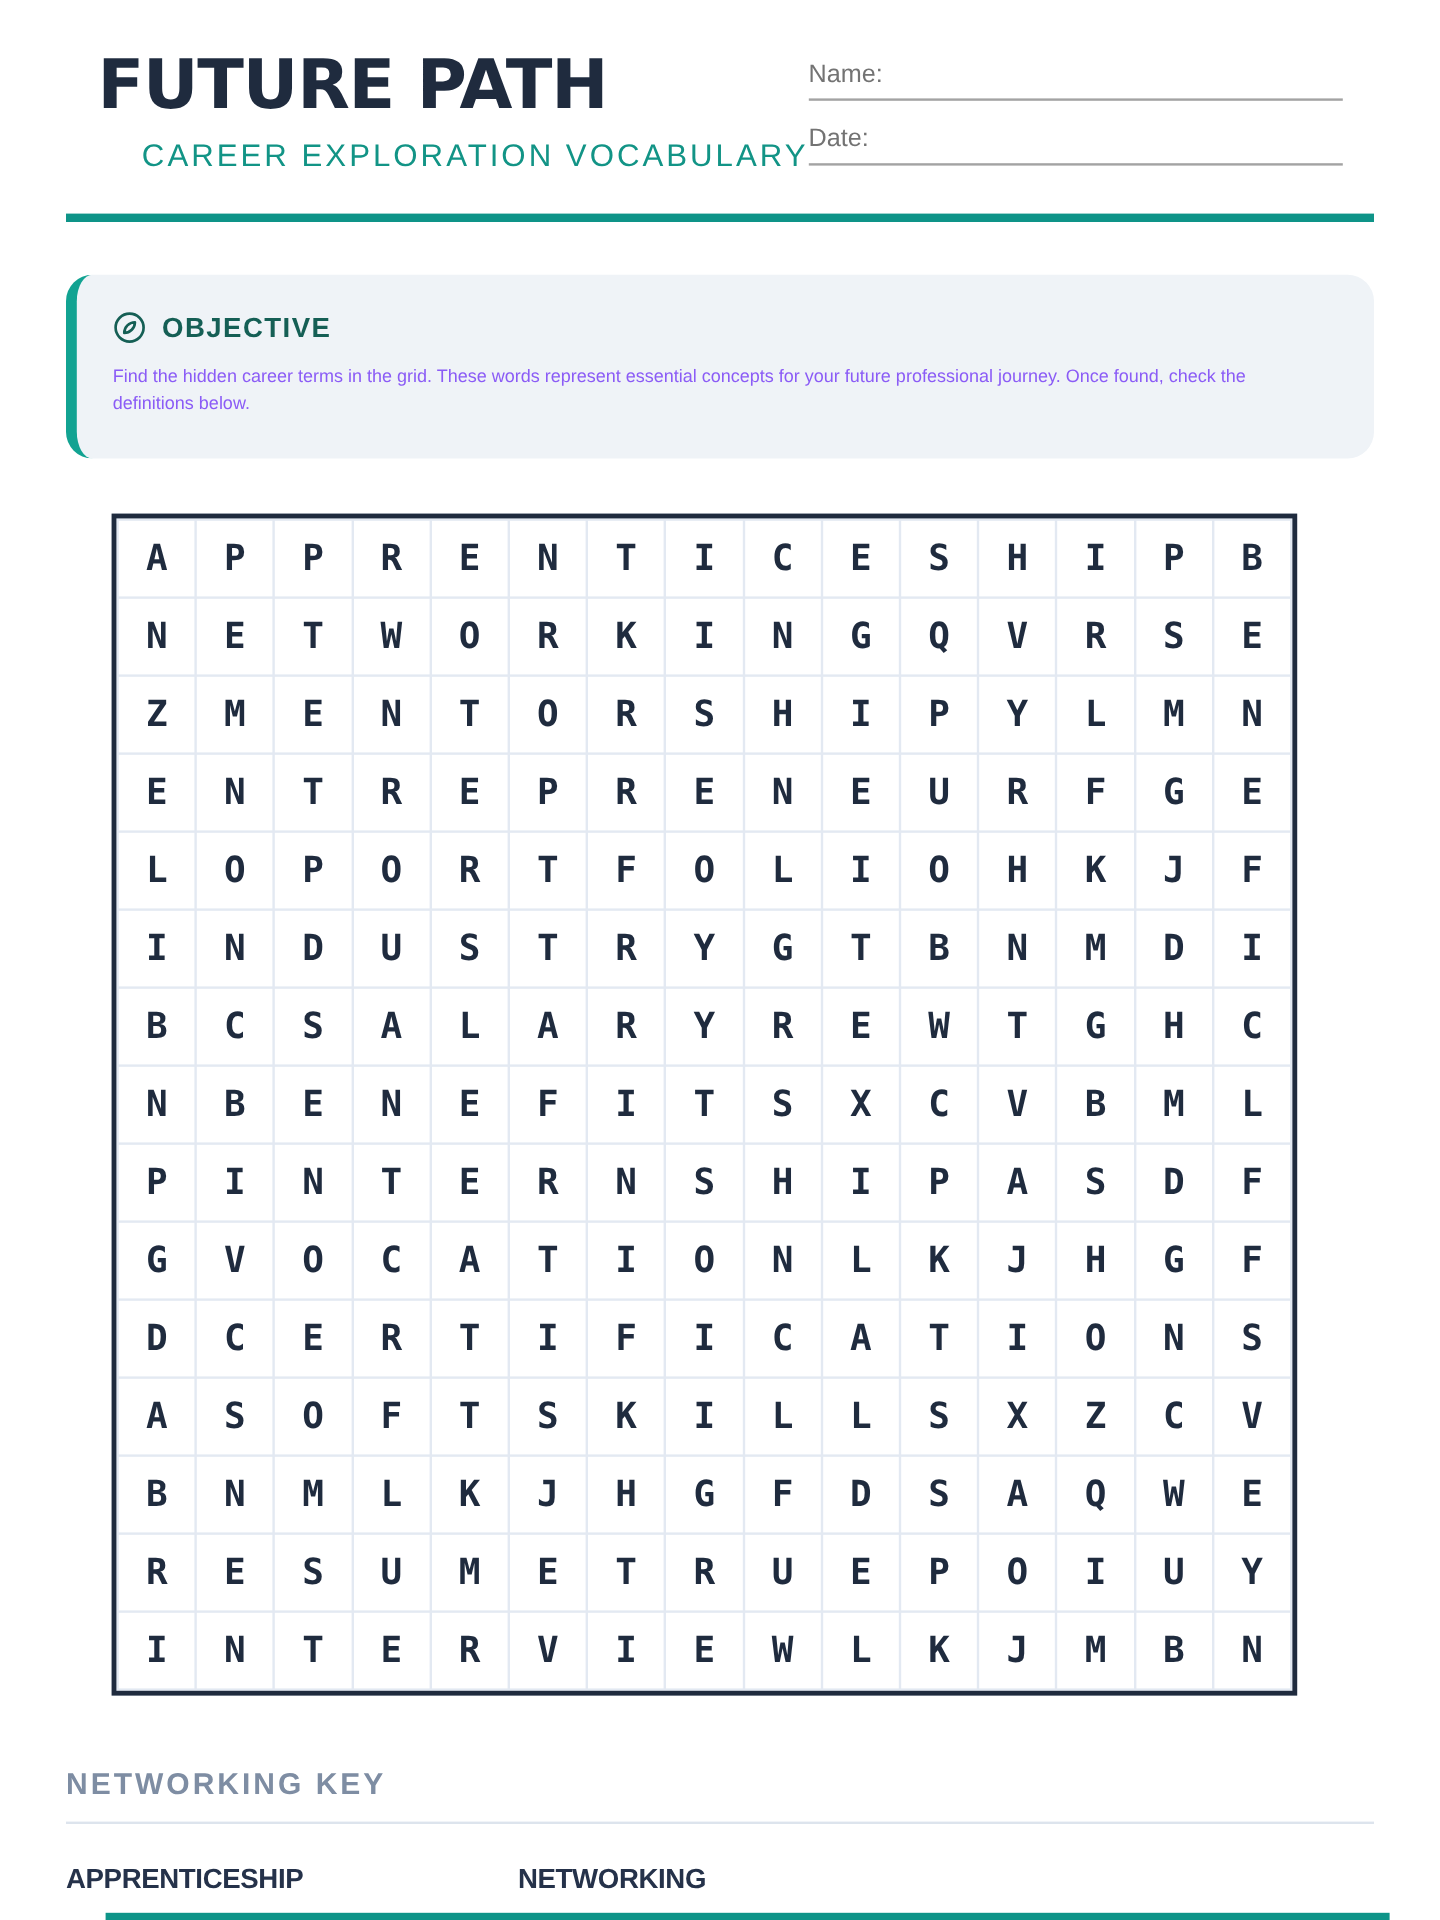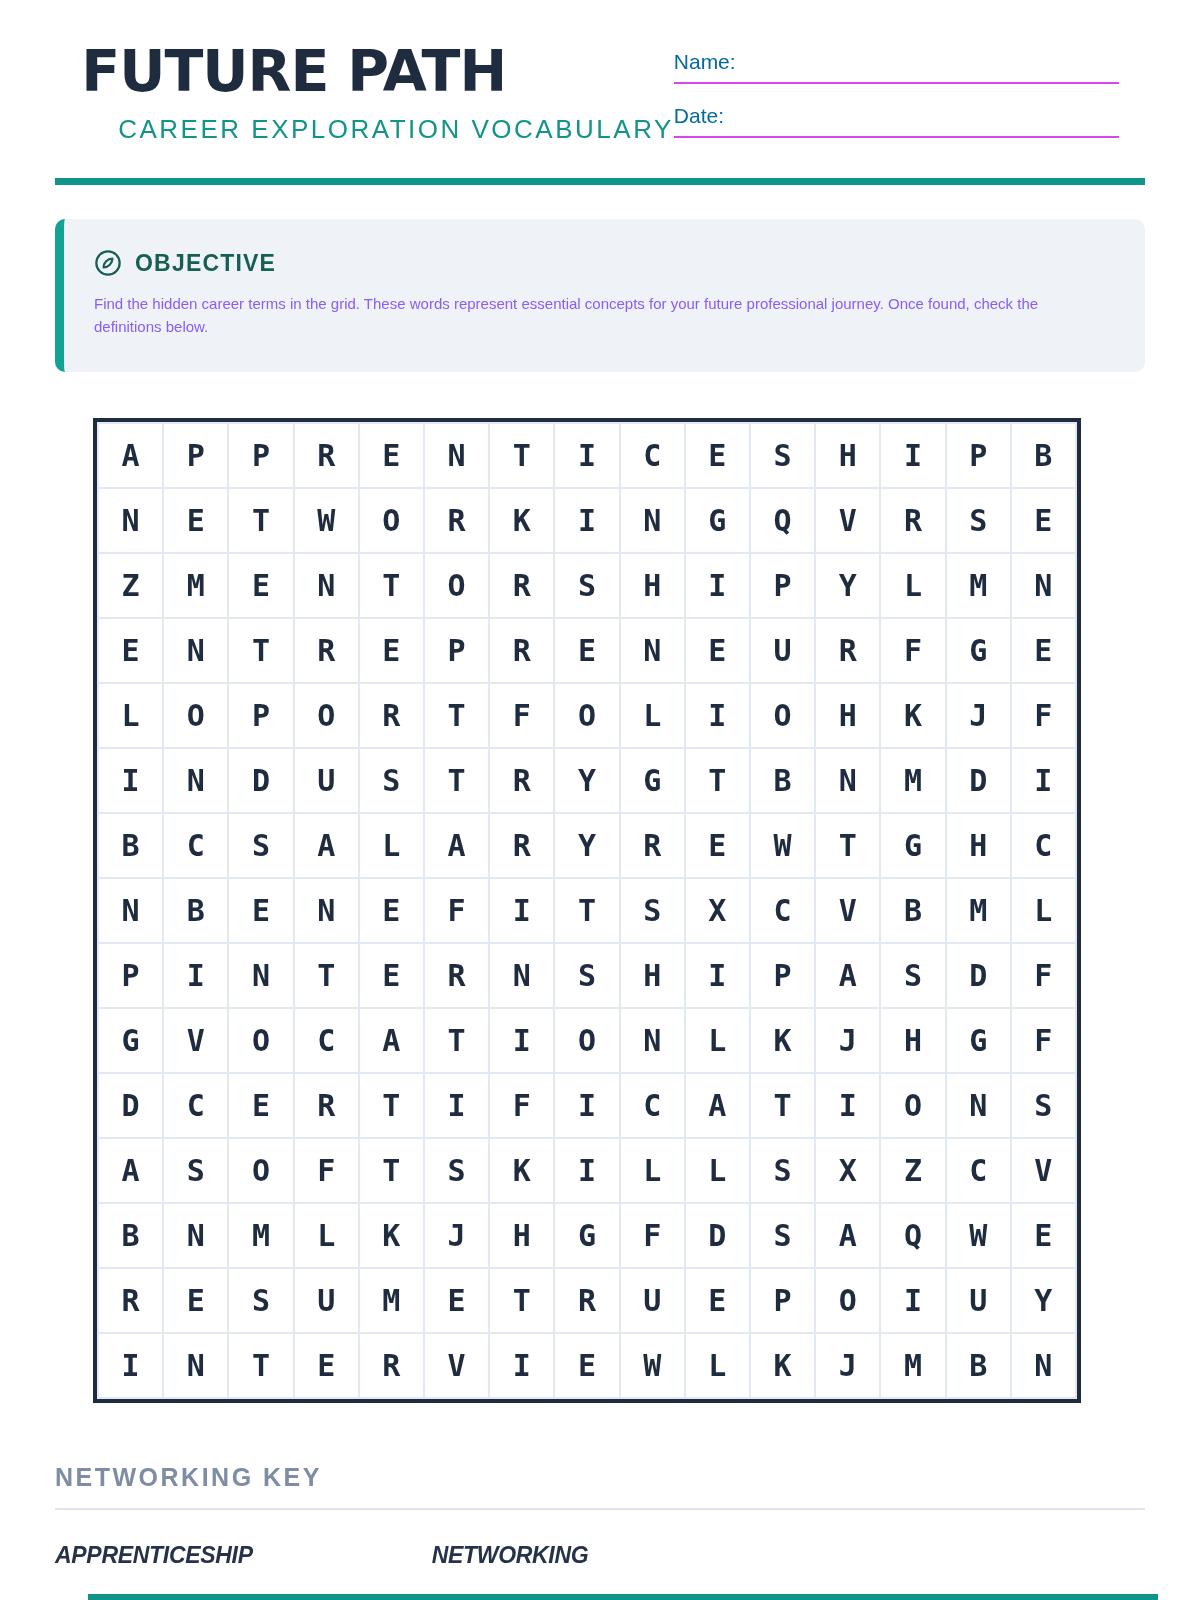--- a/index.html
+++ b/index.html
@@ -13,27 +13,27 @@
   
   .header { display:flex; justify-content:center; align-items:flex-start; }
   .page-title {
     font-family:"DejaVu Sans", "Liberation Sans", sans-serif;
     font-size:57px; font-weight:bold; letter-spacing:-1px; color:#1f2b3e; line-height:1.05;
   }
   .page-subtitle {
     margin-top:12px; font-size:26px; font-weight:normal; letter-spacing:2.5px; color:#129486;margin-left:37px;
   }
   .header-fields { width:445px; padding-top:8px; }
-  .field { border-bottom:2px solid #d946ef; padding-bottom:8px; margin-bottom:20px;
-           font-size:21px; color:#0369a1; }
+  .field { border-bottom:2px solid #a3a3a3; padding-bottom:8px; margin-bottom:20px;
+           font-size:21px; color:#737373; }
   .header-divider { margin-top:20px; height:7px; background:#0e9488; }
 
   
   .objective {
-    margin-top:34px; background:#eff3f7; border-radius:10px;
+    margin-top:44px; background:#eff3f7; border-radius:22px;
     border-left:9px solid #12a392; padding:30px 28px 34px 30px;
   }
   .obj-title-row { display:flex; align-items:center; gap:13px; }
   .compass { display:inline-flex; }
   .obj-title { font-size:23px; font-weight:bold; letter-spacing:1.2px; color:#155f55; }
   .obj-text { margin-top:16px; font-size:15px; line-height:1.5; color:#8b5cf6; max-width:1010px; }
 
   
   .grid {
     margin:46px auto 0 38px; width:988px;
@@ -43,21 +43,21 @@
   .cell {
     background:#ffffff; display:flex; align-items:center; justify-content:center;
     font-family:"DejaVu Sans Mono", "Liberation Mono", monospace;
     font-size:30px; font-weight:bold; color:#1f2b3e;
   }
 
   
   .vocab { margin-top:60px; }
   .vocab-title { font-size:25px; font-weight:bold; letter-spacing:2.5px; color:#7e8da3; }
   .vocab-divider { margin-top:16px; height:2px; background:#dde4ed; }
-  .vocab-grid { margin-top:32px; display:grid; grid-template-columns:1fr 1fr 1fr; column-gap:40px;font-style:italic; }
+  .vocab-grid { margin-top:32px; display:grid; grid-template-columns:1fr 1fr 1fr; column-gap:40px; }
   .vocab-entry h3 { font-size:23px; font-weight:bold; color:#25324a; letter-spacing:-0.3px; }
 
   .bottom-bar { position:absolute; bottom:0; left:88px; right:42px; height:6px; background:#0e9488; }
 </style>
 </head>
 <body>
 
 <div class="page">
 
   <div class="header">

